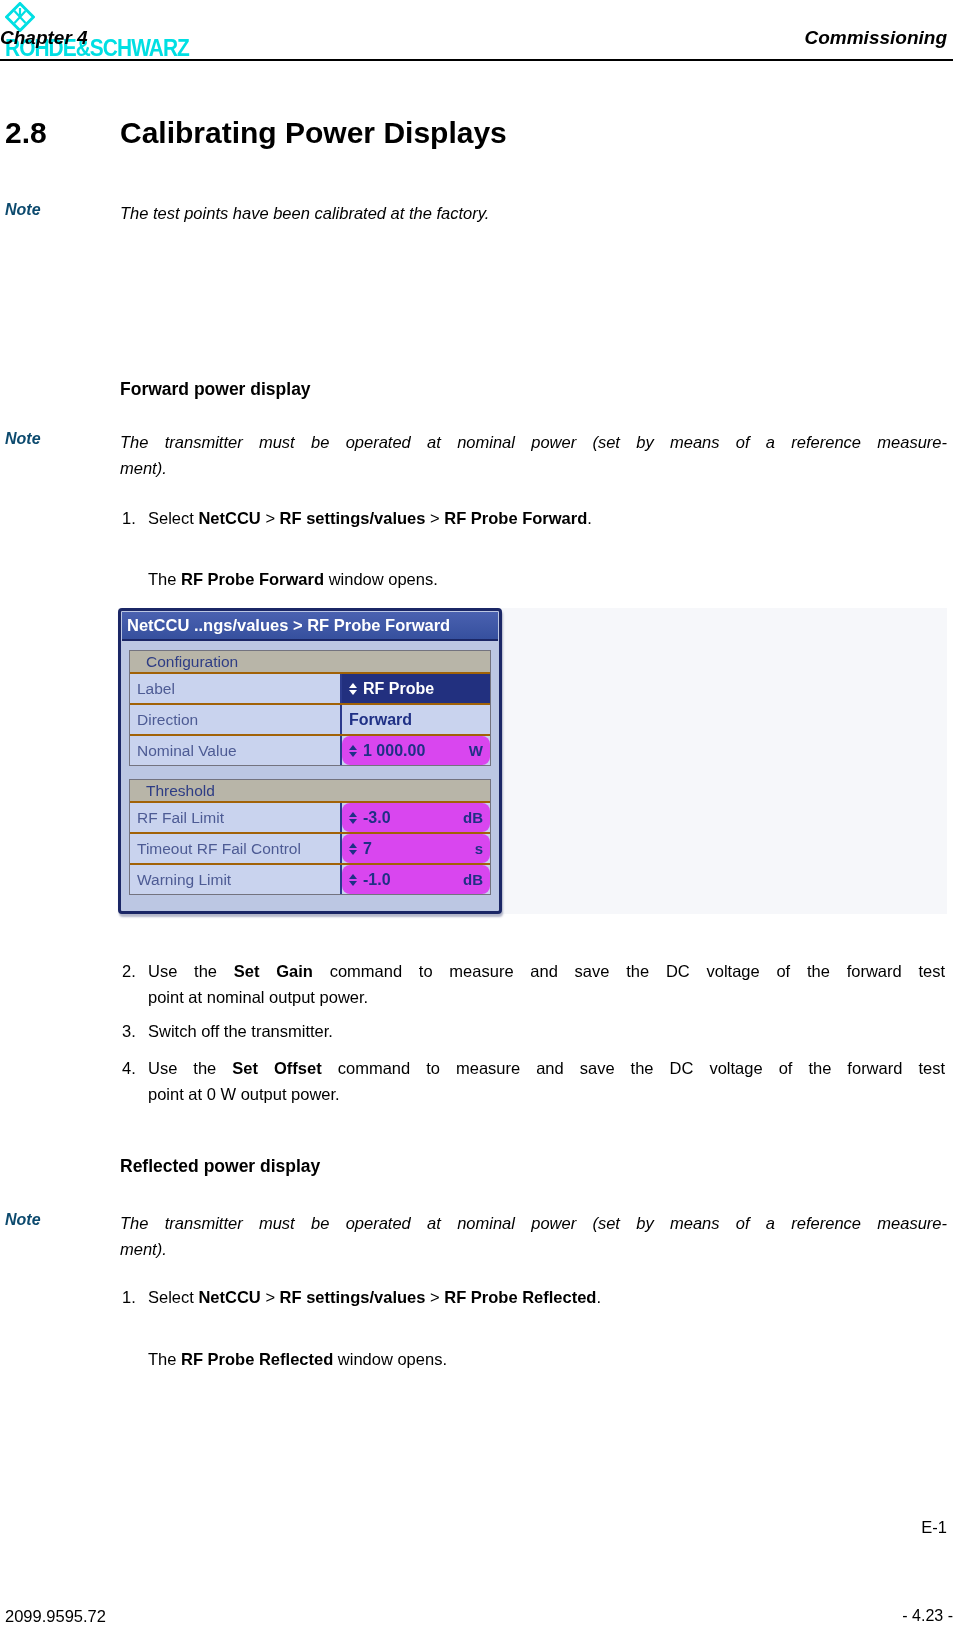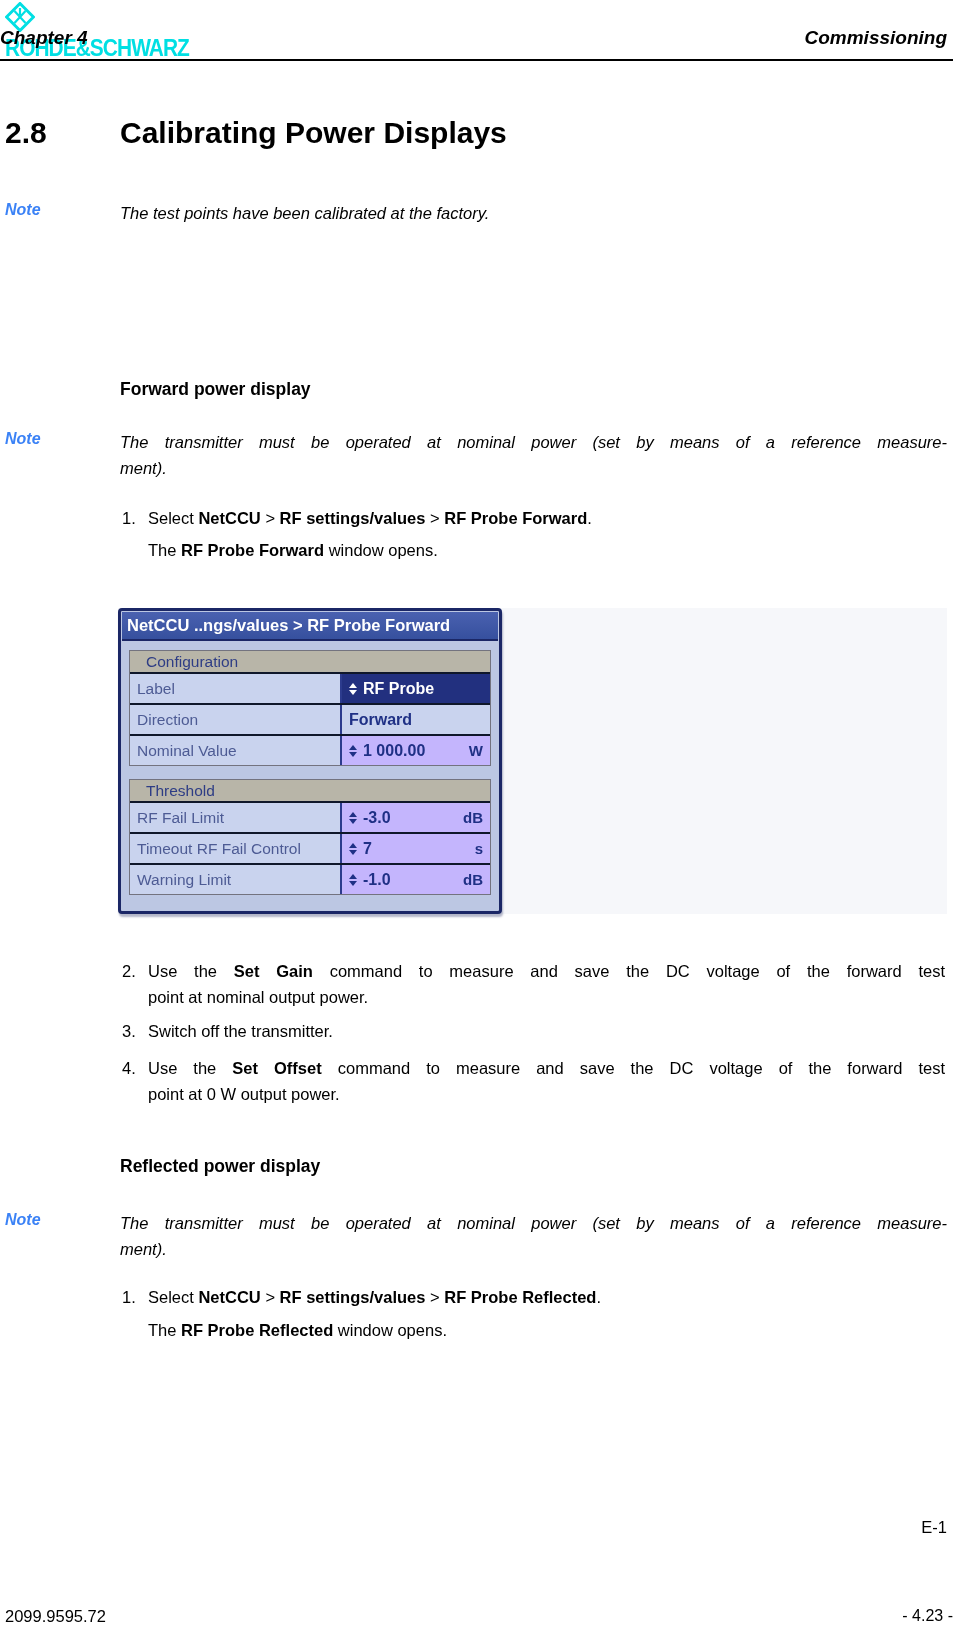--- a/index.html
+++ b/index.html
@@ -16,48 +16,48 @@
   .rule{position:absolute;left:0;top:59px;width:953px;height:2px;background:#000;}
 
   
   .h1,.h2{position:absolute;left:5px;display:flex;font-weight:bold;}
   .h1{top:116px;font-size:30px;}
   .h2{top:293px;font-size:25px;}
   .hnum{width:115px;flex:none;}
   .subhead{position:absolute;left:120px;font-size:17.5px;font-weight:bold;}
 
   .note{position:absolute;left:5px;width:942px;display:flex;}
-  .notelabel{width:115px;flex:none;font-size:16px;font-weight:bold;font-style:italic;color:#3b82f6;padding-top:1px;}
+  .notelabel{width:115px;flex:none;font-size:16px;font-weight:bold;font-style:italic;color:#0c4a6e;padding-top:1px;}
   .notetext{flex:1;font-size:16.5px;font-style:italic;line-height:26px;}
   .jline{display:block;text-align-last:justify;}
   .nline{display:block;}
 
   .step{position:absolute;left:122px;width:823px;display:flex;font-size:16.5px;line-height:26px;}
   .stepnum{width:26px;flex:none;}
   .stepbody{flex:1;}
-  .result{position:absolute;left:148px;font-size:16.5px;}
+  .result{position:absolute;left:148px;font-size:16.5px;margin-top:29px;}
 
   
   .figure{position:absolute;left:118px;top:608px;width:829px;height:306px;background:#f6f7fa;}
   .rswin{position:absolute;left:0;top:0;width:384px;height:306px;box-sizing:border-box;
          background:#bcc7e3;border:3px solid #1b2766;border-radius:4px;
          box-shadow:1px 3px 2px rgba(40,50,100,.35);}
   .titlebar{height:27px;line-height:27px;margin:1px 1px 0 1px;background:linear-gradient(#4a61b0,#36509e);
             color:#fff;font-weight:bold;font-size:16.5px;padding:0 5px;white-space:nowrap;overflow:hidden;
             border-bottom:2px solid #1b2766;}
   .group{margin:9px 8px 0 8px;border:1px solid #73737f;background:#b8b5a8;}
   .group.second{margin-top:13px;}
   .ghead{height:21px;line-height:21px;padding-left:16px;color:#2e3d85;font-size:15.5px;}
-  .grow{display:flex;height:29px;border-top:2px solid #0f172a;background:#c9d3ee;}
+  .grow{display:flex;height:29px;border-top:2px solid #a16207;background:#c9d3ee;}
   .gl{width:212px;flex:none;display:flex;align-items:center;padding-left:7px;box-sizing:border-box;
       color:#4d5b94;font-size:15.5px;border-right:2px solid #2c3b8d;}
   .gv{flex:1;display:flex;align-items:center;padding:0 7px;font-weight:bold;font-size:16px;color:#1f3085;}
   .gv.sel{background:#22307f;color:#fff;}
   .gv.plain{}
-  .gv.field{background:#c4b5fd;}
+  .gv.field{background:#d946ef;border-radius:8px;}
   .unit{margin-left:auto;font-size:15px;}
   .spin{display:inline-flex;flex-direction:column;gap:2px;margin-right:6px;}
   .spin i{display:block;width:0;height:0;border-left:4px solid transparent;border-right:4px solid transparent;}
   .spin .up{border-bottom:5px solid currentColor;}
   .spin .dn{border-top:5px solid currentColor;}
 
   
   .f-left{position:absolute;left:5px;top:1607px;font-size:16.5px;}
   .f-center{position:absolute;left:0;top:1607px;width:953px;text-align:right;font-size:16px;}
   .f-right{position:absolute;right:6px;top:1518px;font-size:16.5px;}

